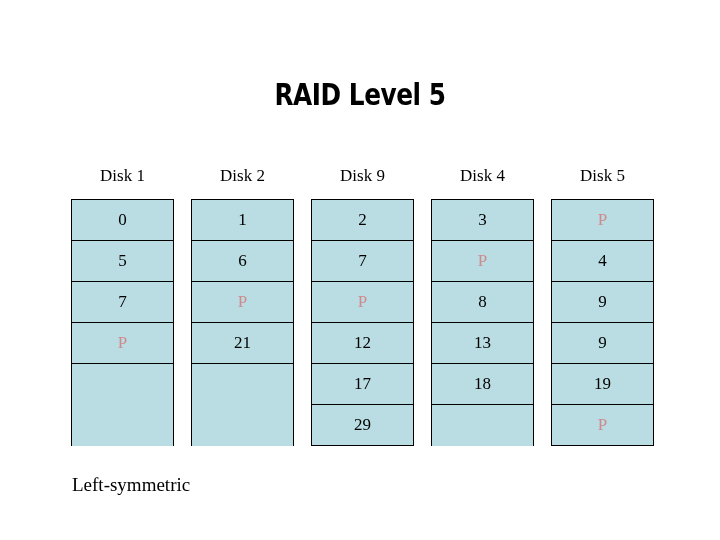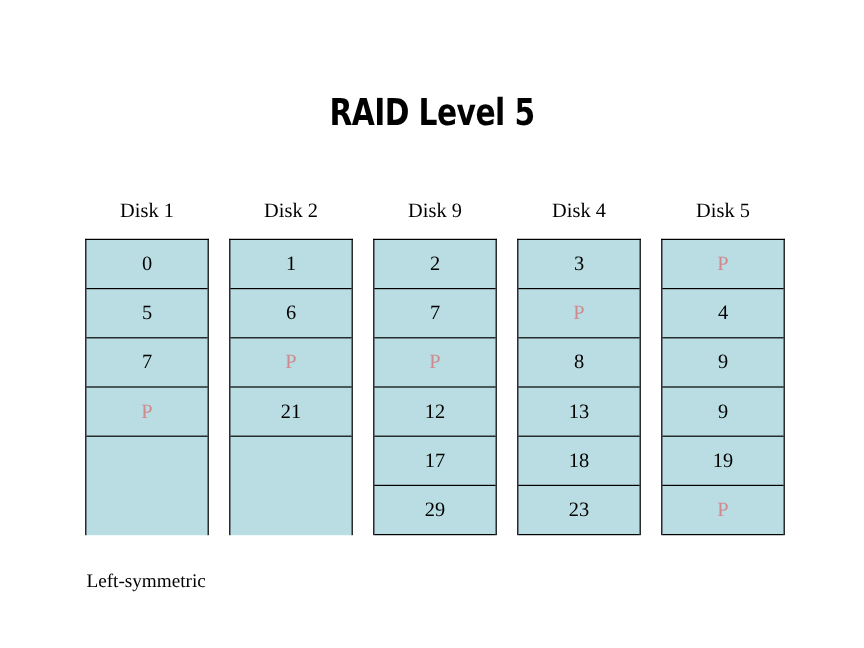--- a/index.html
+++ b/index.html
@@ -96,21 +96,21 @@
   .cell.parity {
     color: #cf8a8e;
   }
 
   
   .caption {
     position: absolute;
     left: 72px;
     top: 473px;
     font-family: "Liberation Serif", serif;
-    font-size: 16px;
+    font-size: 19px;
     line-height: 24px;
     color: #000000;
     white-space: nowrap;
   }
 </style>
 </head>
 <body>
 
 <div class="slide">
 
@@ -146,21 +146,20 @@
           <div class="cell">12</div>
           <div class="cell">17</div>
           <div class="cell">29</div>
         </div>
         <div class="disk-column">
           <div class="cell">3</div>
           <div class="cell parity">P</div>
           <div class="cell">8</div>
           <div class="cell">13</div>
           <div class="cell">18</div>
-          <div class="cell">23</div>
         </div>
         <div class="disk-column">
           <div class="cell parity">P</div>
           <div class="cell">4</div>
           <div class="cell">9</div>
           <div class="cell">9</div>
           <div class="cell">19</div>
           <div class="cell parity">P</div>
         </div>
       </div>

